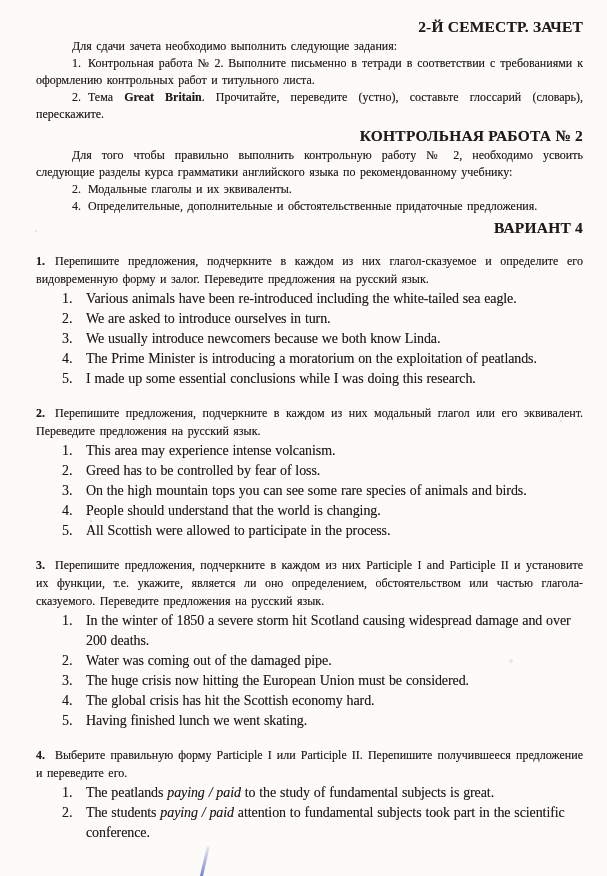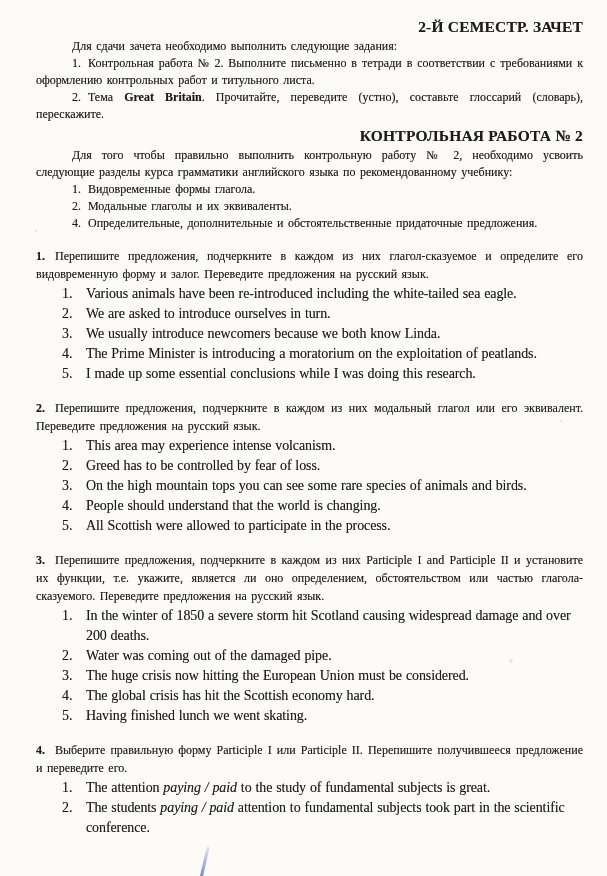--- a/index.html
+++ b/index.html
@@ -80,24 +80,24 @@
   <p class="para indent">Для сдачи зачета необходимо выполнить следующие задания:</p>
 
   <p class="para indent"><span class="inum">1.</span><span>Контрольная работа № 2. Выполните письменно в тетради в соответствии с требованиями к оформлению контрольных работ и титульного листа.</span></p>
 
   <p class="para indent"><span class="inum">2.</span><span>Тема </span><b>Great Britain</b><span>. Прочитайте, переведите (устно), составьте глоссарий (словарь), перескажите.</span></p>
 
   <div class="heading">КОНТРОЛЬНАЯ РАБОТА № 2</div>
 
   <p class="para indent">Для того чтобы правильно выполнить контрольную работу № 2, необходимо усвоить следующие разделы курса грамматики английского языка по рекомендованному учебнику:</p>
 
-  <p class="para indent"><span class="inum">1.</span><span>Видовременные формы глагола.</span></p>
   <p class="para indent"><span class="inum">2.</span><span>Модальные глаголы и их эквиваленты.</span></p>
   <p class="para indent"><span class="inum">4.</span><span>Определительные, дополнительные и обстоятельственные придаточные предложения.</span></p>
 
+  <div class="heading">ВАРИАНТ 4</div>
 
   <p class="para task"><b class="tnum">1.</b><span>Перепишите предложения, подчеркните в каждом из них глагол-сказуемое и определите его видовременную форму и залог. Переведите предложения на русский язык.</span></p>
   <div class="enlist">
     <div class="li">
         <span class="num">1.</span>
         <span class="txt">Various animals have been re-introduced including the white-tailed sea eagle.</span>
       </div>
     <div class="li">
         <span class="num">2.</span>
         <span class="txt">We are asked to introduce ourselves in turn.</span>
@@ -161,21 +161,21 @@
     <div class="li">
         <span class="num">5.</span>
         <span class="txt">Having finished lunch we went skating.</span>
       </div>
   </div>
 
   <p class="para task"><b class="tnum">4.</b><span>Выберите правильную форму Participle I или Participle II. Перепишите получившееся предложение и переведите его.</span></p>
   <div class="enlist">
     <div class="li">
         <span class="num">1.</span>
-        <span class="txt"><span>The attention </span><i>paying / paid</i><span> to the study of fundamental subjects is great.</span></span>
+        <span class="txt"><span>The peatlands </span><i>paying / paid</i><span> to the study of fundamental subjects is great.</span></span>
       </div>
     <div class="li">
         <span class="num">2.</span>
         <span class="txt"><span>The students </span><i>paying / paid</i><span> attention to fundamental subjects took part in the scientific conference.</span></span>
       </div>
 
   </div>
 
 </div>
 

